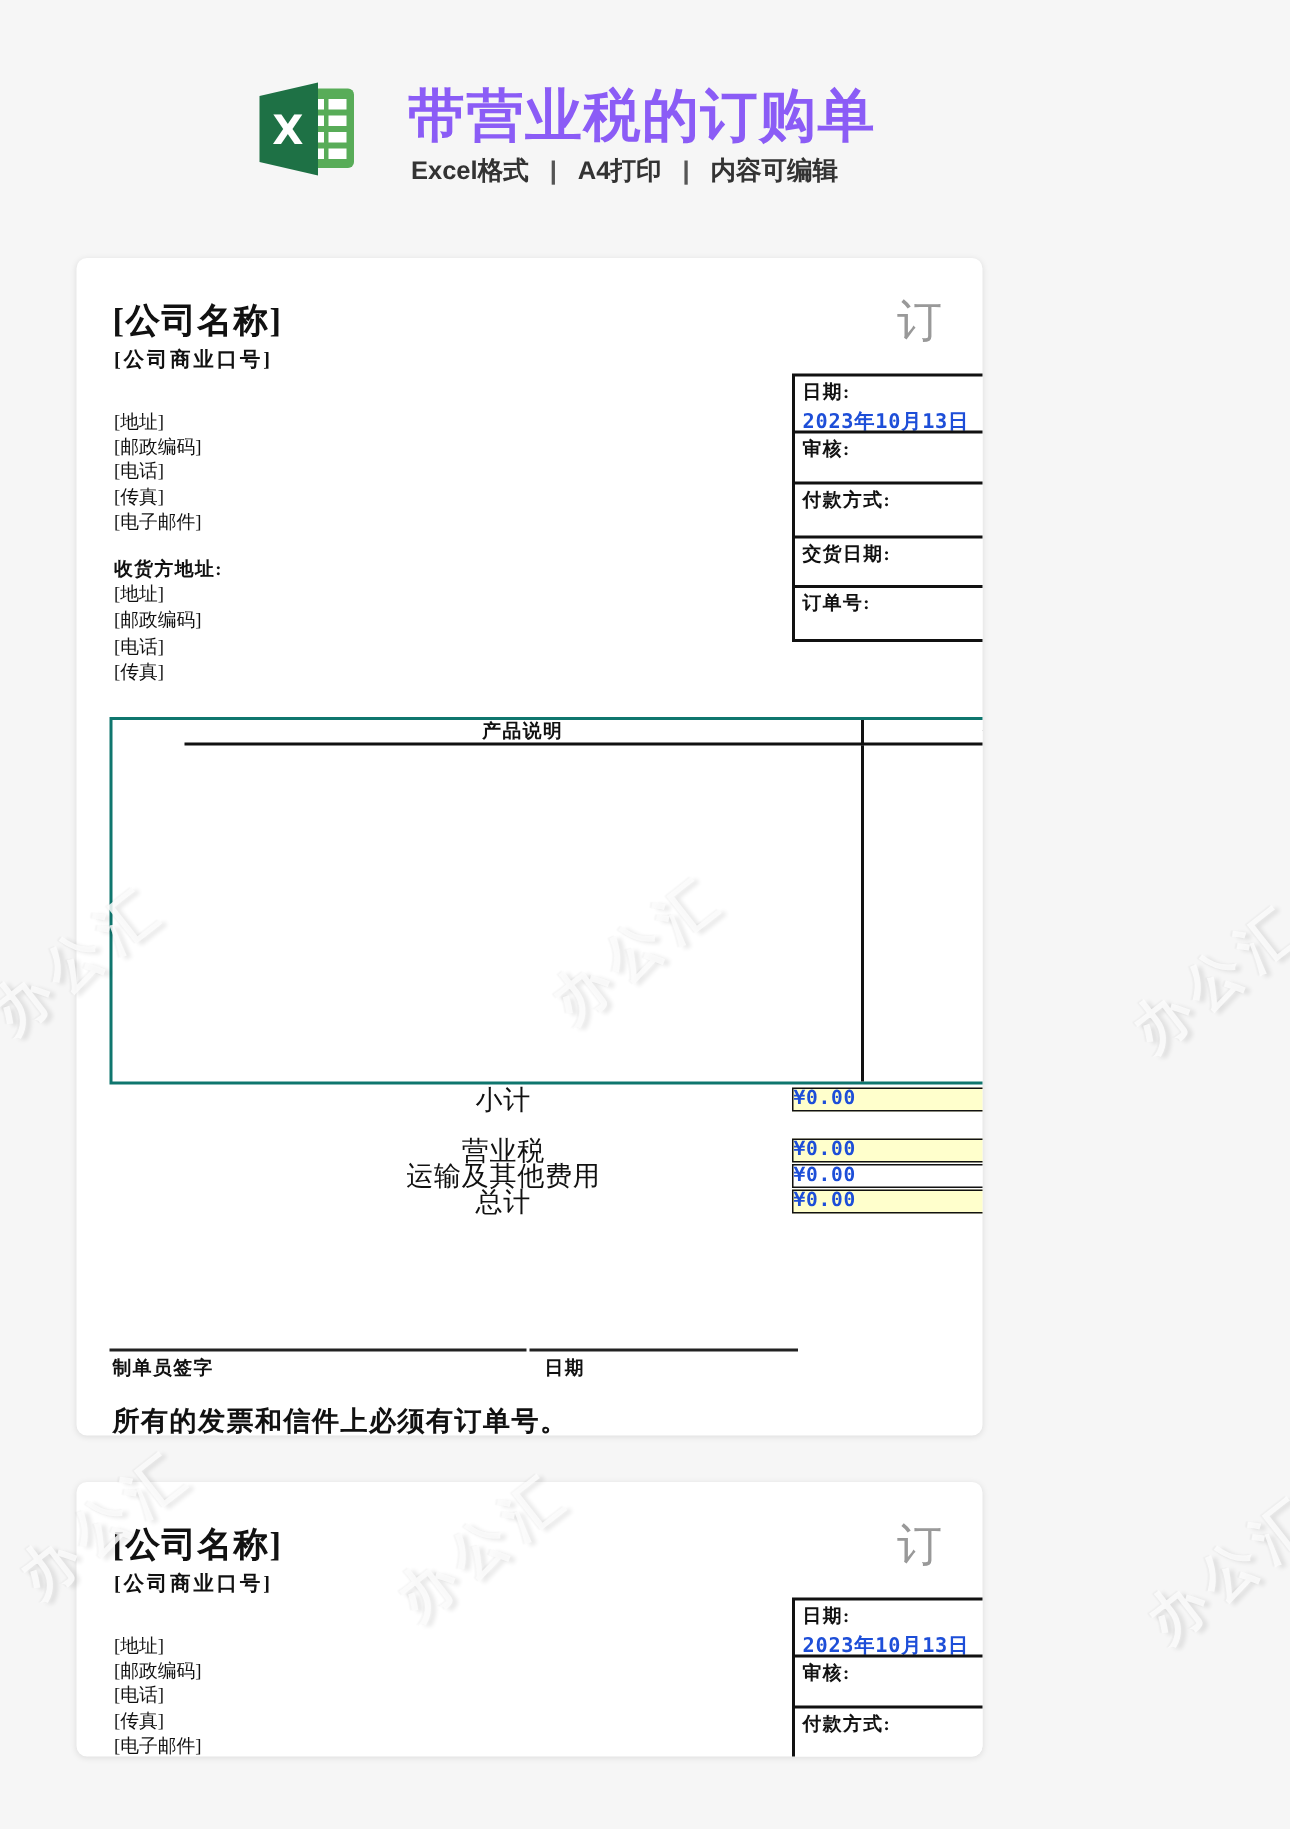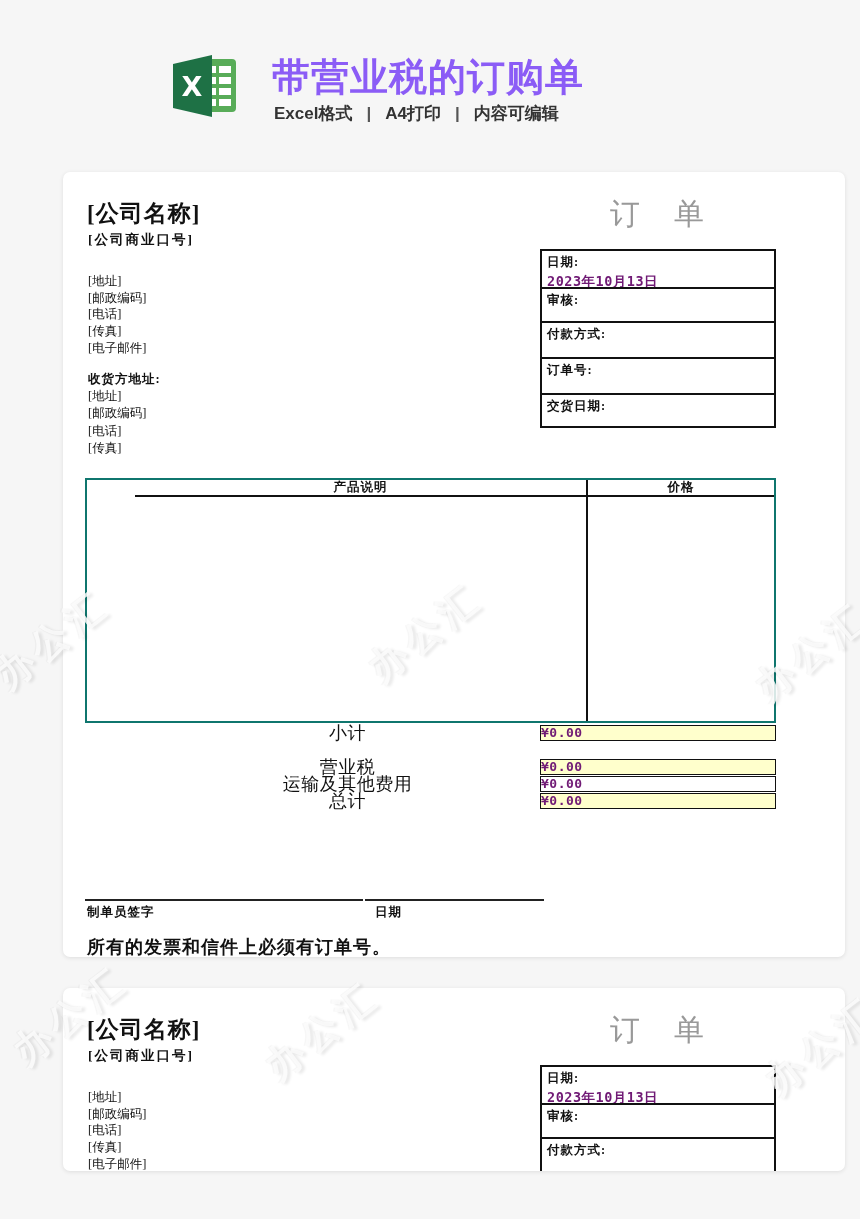--- a/index.html
+++ b/index.html
@@ -28,21 +28,21 @@
     font-family:"Liberation Serif", serif;font-weight:bold;
     font-size:38px;letter-spacing:6px;
     color:rgba(252,252,252,0.85);
     text-shadow:2px 3px 3px rgba(0,0,0,0.09), -1px -1px 1px rgba(0,0,0,0.04);
     transform:translate(-50%,-50%) rotate(-38deg);
   }
   .wm1{left:52px;top:640px;}  .wm2{left:425px;top:633px;}  .wm3{left:812px;top:652px;}
   .wm4{left:70px;top:1016px;} .wm5{left:322px;top:1031px;} .wm6{left:822px;top:1046px;}
   
   .card{
-    position:absolute;left:63px;width:782px;background:#ffffff;
+    position:absolute;left:51px;width:604px;background:#ffffff;
     border-radius:7px;box-shadow:0 1px 4px rgba(0,0,0,0.10);
     overflow:hidden;
   }
   .card1{top:172px;height:785px;}
   .card2{top:988px;height:183px;}
   .doc{
     position:absolute;left:0;top:0;width:730px;height:785px;
     font-family:"Liberation Serif","DejaVu Serif",serif;color:#111;
   }
   .company-name{position:absolute;left:24px;top:26px;font-size:23px;font-weight:bold;letter-spacing:1px;}
@@ -60,21 +60,21 @@
     position:absolute;left:477px;top:77px;width:236px;
     border:2px solid #111;box-sizing:border-box;
     display:flex;flex-direction:column;background:#fff;
   }
   .info-row{box-sizing:border-box;border-top:2px solid #111;padding:1px 0 0 5px;}
   .info-row:first-child{border-top:none;}
   .ir0{height:36px}.ir1{height:34px}.ir2{height:36px}.ir3{height:33px}.ir4{height:36px}
   .info-label{font-size:12.5px;font-weight:bold;letter-spacing:1px;}
   .lcd{
     font-family:"DejaVu Sans Mono",monospace;font-weight:bold;
-    font-size:13.5px;letter-spacing:0.5px;color:#701a75;
+    font-size:13.5px;letter-spacing:0.5px;color:#1d4ed8;
   }
   .info-date{margin-top:2px;}
   
   .product-table{
     position:absolute;left:22px;top:306px;width:691px;height:245px;
     border:2px solid #0f766e;box-sizing:border-box;background:#fff;
     display:grid;grid-template-columns:453px 1fr;grid-template-rows:17px 1fr;padding-left:48px;
   }
   .pt-cell{box-sizing:border-box;}
   .pt-head{
@@ -166,25 +166,25 @@
       <div class="info-row ir0">
         <span class="info-label">日期:</span>
         <div class="lcd info-date">2023年10月13日</div>
       </div>
       <div class="info-row ir1">
         <span class="info-label">审核:</span>
       </div>
       <div class="info-row ir2">
         <span class="info-label">付款方式:</span>
       </div>
+      <div class="info-row ir3">
+        <span class="info-label">交货日期:</span>
+      </div>
       <div class="info-row ir4">
         <span class="info-label">订单号:</span>
-      </div>
-      <div class="info-row ir3">
-        <span class="info-label">交货日期:</span>
       </div>
     </div>
 
     <div class="product-table">
       <div class="pt-cell pt-head pt-left">产品说明</div>
       <div class="pt-cell pt-head">价格</div>
       <div class="pt-cell pt-left"></div>
       <div class="pt-cell"></div>
     </div>
 

